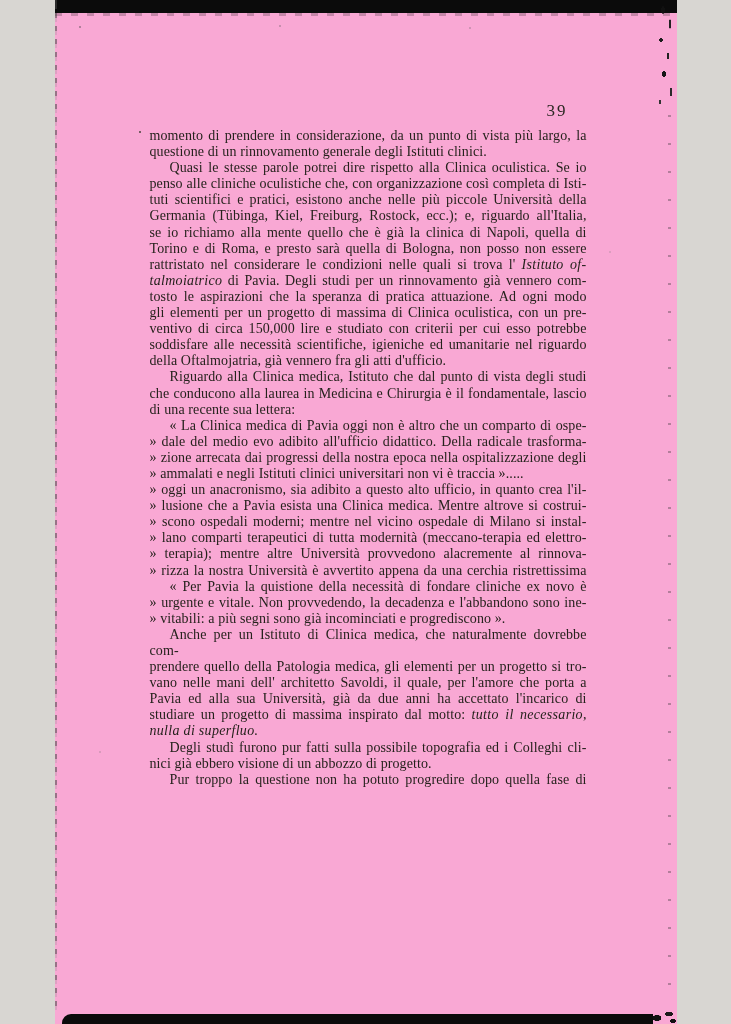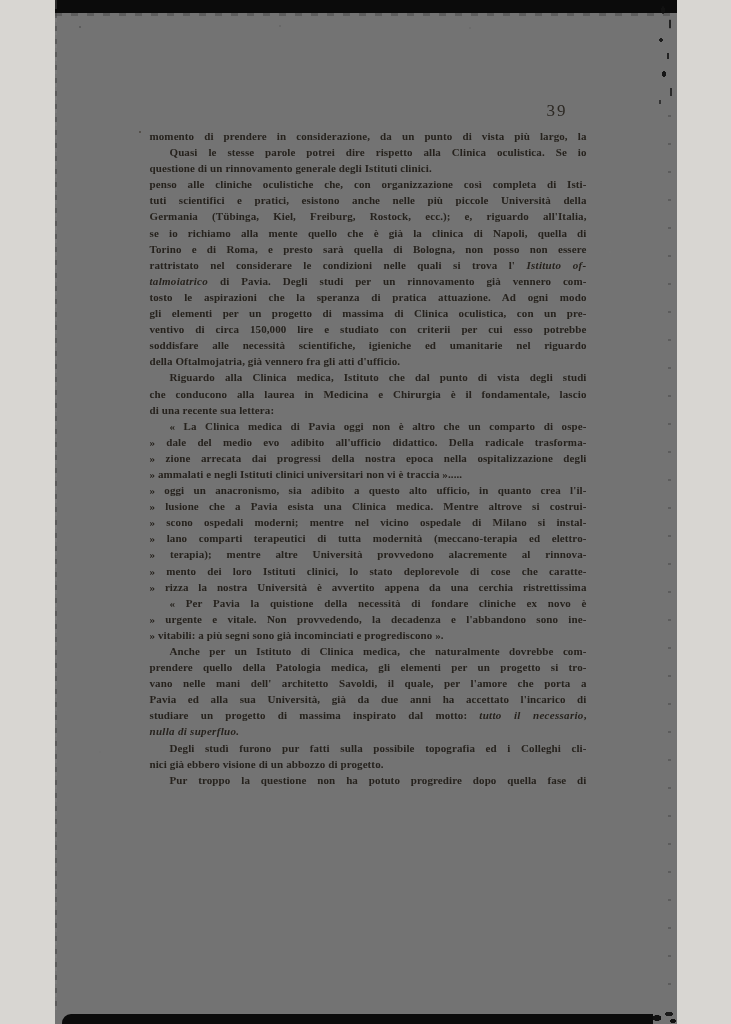--- a/index.html
+++ b/index.html
@@ -1,20 +1,20 @@
 <!DOCTYPE html>
 <html><head>
 <meta charset="utf-8">
 <style>
   html,body{margin:0;padding:0;background:#d8d6d2;}
   .page{
     position:relative;
     width:622px;height:1024px;
     margin:0 auto;
-    background:#737373;
+    background:#f9a8d4;
     overflow:hidden;
     font-family:"Liberation Serif","DejaVu Serif",serif;
   }
   
   .bar-top{
     position:absolute;left:0;top:0;width:731px;height:13px;
     background:#0b0b0b;
   }
   .bar-top::after{
     content:"";position:absolute;left:0;top:13px;width:100%;height:3px;
@@ -62,23 +62,22 @@
                 330px -104px 0 rgba(90,90,90,.35), 470px 120px 0 rgba(120,120,120,.3),
                 -40px 620px 0 rgba(110,110,110,.3);
   }
   
   .page-number{
     position:absolute;left:492px;top:101px;
     font-size:17px;letter-spacing:2px;color:#2c2823;
   }
   .text-block{
     position:absolute;left:95px;top:128px;width:437px;
-    font-size:11px;line-height:16.1px;color:#26221d;
+    font-size:14px;line-height:16.1px;color:#26221d;
     letter-spacing:.1px;
-    font-weight:bold;
   }
   .text-line{
     text-align:justify;text-align-last:justify;
     white-space:normal;
   }
   .text-line.end{text-align-last:left;}
   .text-line.indent{text-indent:20px;}
   .text-line i{letter-spacing:.3px;}
 </style>
 </head>
@@ -93,22 +92,22 @@
   <div class="specks-right"></div>
   <div class="specks-page"></div>
   <div class="bar-bottom"></div>
   <div class="blob-bottom-right"></div>
 
   <div class="page-number">39</div>
 
   <div class="text-block">
 
   <div class="text-line">momento di prendere in considerazione, da un punto di vista più largo, la</div>
+      <div class="text-line end">questione di un rinnovamento generale degli Istituti clinici.</div>
       <div class="text-line indent">Quasi le stesse parole potrei dire rispetto alla Clinica oculistica. Se io</div>
-      <div class="text-line end">questione di un rinnovamento generale degli Istituti clinici.</div>
       <div class="text-line">penso alle cliniche oculistiche che, con organizzazione così completa di Isti-</div>
       <div class="text-line">tuti scientifici e pratici, esistono anche nelle più piccole Università della</div>
       <div class="text-line">Germania (Tübinga, Kiel, Freiburg, Rostock, ecc.); e, riguardo all'Italia,</div>
       <div class="text-line">se io richiamo alla mente quello che è già la clinica di Napoli, quella di</div>
       <div class="text-line">Torino e di Roma, e presto sarà quella di Bologna, non posso non essere</div>
       <div class="text-line">rattristato nel considerare le condizioni nelle quali si trova l' <i>Istituto of-</i></div>
       <div class="text-line"><i>talmoiatrico</i> di Pavia. Degli studi per un rinnovamento già vennero com-</div>
       <div class="text-line">tosto le aspirazioni che la speranza di pratica attuazione. Ad ogni modo</div>
       <div class="text-line">gli elementi per un progetto di massima di Clinica oculistica, con un pre-</div>
       <div class="text-line">ventivo di circa 150,000 lire e studiato con criterii per cui esso potrebbe</div>
@@ -119,21 +118,20 @@
       <div class="text-line end">di una recente sua lettera:</div>
       <div class="text-line indent">« La Clinica medica di Pavia oggi non è altro che un comparto di ospe-</div>
       <div class="text-line">» dale del medio evo adibito all'ufficio didattico. Della radicale trasforma-</div>
       <div class="text-line">» zione arrecata dai progressi della nostra epoca nella ospitalizzazione degli</div>
       <div class="text-line end">» ammalati e negli Istituti clinici universitari non vi è traccia ».....</div>
       <div class="text-line">» oggi un anacronismo, sia adibito a questo alto ufficio, in quanto crea l'il-</div>
       <div class="text-line">» lusione che a Pavia esista una Clinica medica. Mentre altrove si costrui-</div>
       <div class="text-line">» scono ospedali moderni; mentre nel vicino ospedale di Milano si instal-</div>
       <div class="text-line">» lano comparti terapeutici di tutta modernità (meccano-terapia ed elettro-</div>
       <div class="text-line">» terapia); mentre altre Università provvedono alacremente al rinnova-</div>
-      <div class="text-line">» mento dei loro Istituti clinici, lo stato deplorevole di cose che caratte-</div>
       <div class="text-line">» rizza la nostra Università è avvertito appena da una cerchia ristrettissima</div>
       <div class="text-line indent">« Per Pavia la quistione della necessità di fondare cliniche ex novo è</div>
       <div class="text-line">» urgente e vitale. Non provvedendo, la decadenza e l'abbandono sono ine-</div>
       <div class="text-line end">» vitabili: a più segni sono già incominciati e progrediscono ».</div>
       <div class="text-line indent">Anche per un Istituto di Clinica medica, che naturalmente dovrebbe com-</div>
       <div class="text-line">prendere quello della Patologia medica, gli elementi per un progetto si tro-</div>
       <div class="text-line">vano nelle mani dell' architetto Savoldi, il quale, per l'amore che porta a</div>
       <div class="text-line">Pavia ed alla sua Università, già da due anni ha accettato l'incarico di</div>
       <div class="text-line">studiare un progetto di massima inspirato dal motto: <i>tutto il necessario</i>,</div>
       <div class="text-line end"><i>nulla di superfluo.</i></div>

